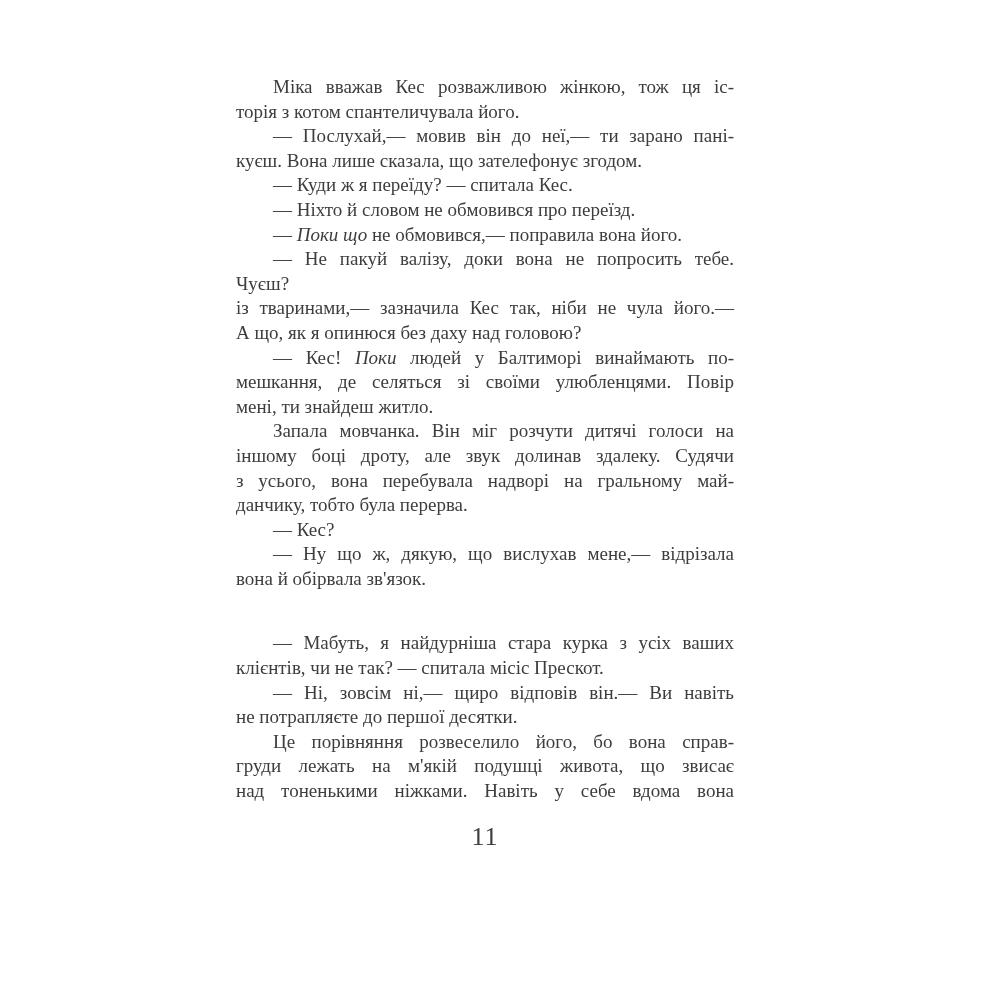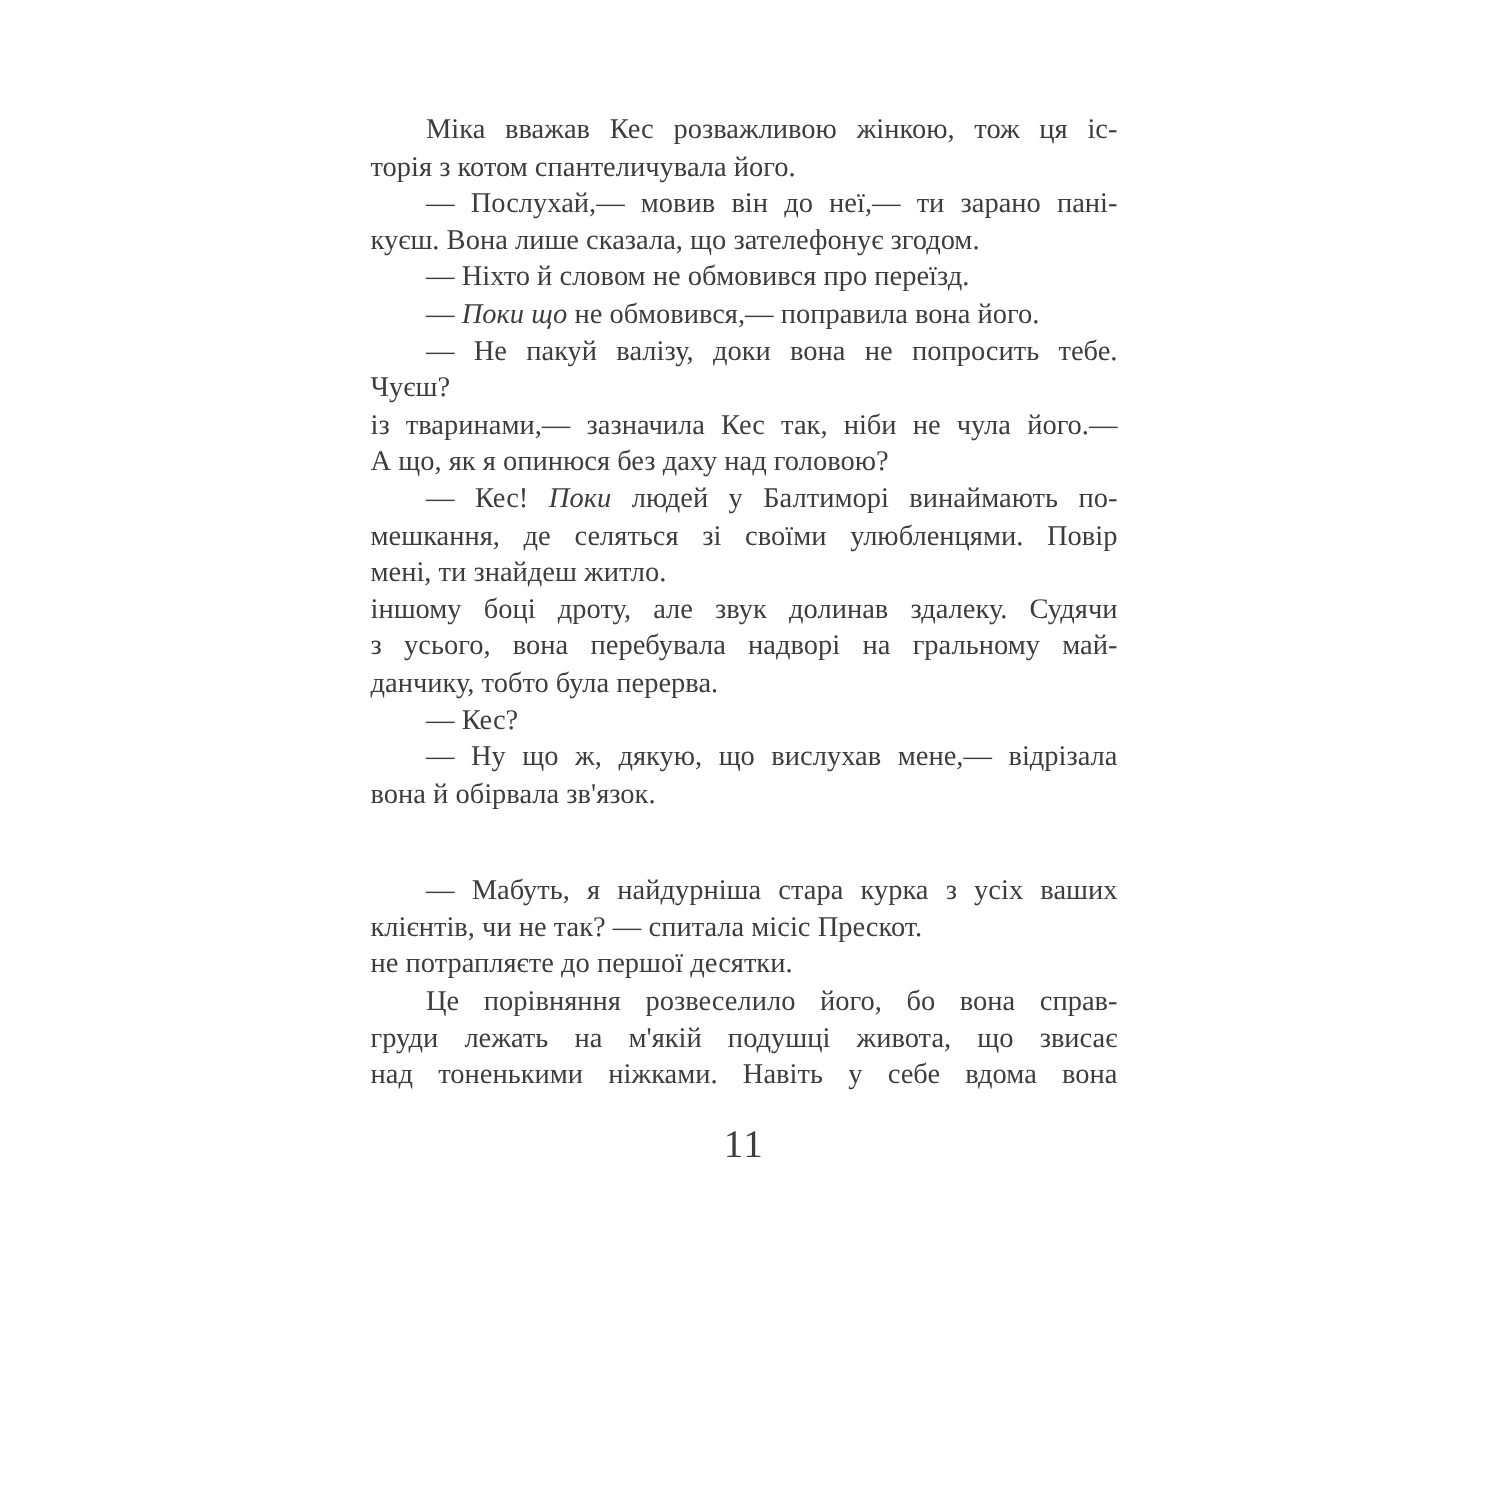--- a/index.html
+++ b/index.html
@@ -5,21 +5,21 @@
   html, body {
     margin: 0;
     padding: 0;
     width: 1000px;
     height: 1000px;
     background: #ffffff;
     font-family: "Liberation Serif", "DejaVu Serif", serif;
   }
   .page {
     position: absolute;
-    left: 247px;
+    left: 236px;
     top: 75px;
     width: 498px;
     color: #3d3d3d;
     font-size: 19px;
     line-height: 24.6px;
   }
   .line {
     text-align: justify;
     text-align-last: left;
     white-space: normal;
@@ -39,40 +39,43 @@
 </head>
 <body>
 
 <div class="page">
 
   <div>
     <div class="line i j">Міка вважав Кес розважливою жінкою, тож ця іс-</div>
     <div class="line">торія з котом спантеличувала його.</div>
     <div class="line i j">— Послухай,— мовив він до неї,— ти зарано пані-</div>
     <div class="line">куєш. Вона лише сказала, що зателефонує згодом.</div>
+    <div class="line i">— Куди ж я переїду? — спитала Кес.</div>
     <div class="line i">— Ніхто й словом не обмовився про переїзд.</div>
     <div class="line i"><span>— </span><em>Поки що</em><span> не обмовився,— поправила вона його.</span></div>
     <div class="line i j">— Не пакуй валізу, доки вона не попросить тебе.</div>
     <div class="line">Чуєш?</div>
     <div class="line j">із тваринами,— зазначила Кес так, ніби не чула його.—</div>
     <div class="line">А що, як я опинюся без даху над головою?</div>
     <div class="line i j"><span>— Кес! </span><em>Поки</em><span> людей у Балтиморі винаймають по-</span></div>
     <div class="line j">мешкання, де селяться зі своїми улюбленцями. Повір</div>
     <div class="line">мені, ти знайдеш житло.</div>
+    <div class="line i j">Запала мовчанка. Він міг розчути дитячі голоси на</div>
     <div class="line j">іншому боці дроту, але звук долинав здалеку. Судячи</div>
     <div class="line j">з усього, вона перебувала надворі на гральному май-</div>
     <div class="line">данчику, тобто була перерва.</div>
     <div class="line i">— Кес?</div>
     <div class="line i j">— Ну що ж, дякую, що вислухав мене,— відрізала</div>
     <div class="line">вона й обірвала зв'язок.</div>
   </div>
 
   <div class="sec2">
     <div class="line i j">— Мабуть, я найдурніша стара курка з усіх ваших</div>
     <div class="line">клієнтів, чи не так? — спитала місіс Прескот.</div>
+    <div class="line i j">— Ні, зовсім ні,— щиро відповів він.— Ви навіть</div>
     <div class="line">не потрапляєте до першої десятки.</div>
     <div class="line i j">Це порівняння розвеселило його, бо вона справ-</div>
     <div class="line j">груди лежать на м'якій подушці живота, що звисає</div>
     <div class="line j">над тоненькими ніжками. Навіть у себе вдома вона</div>
   </div>
 
   <div class="pagenum">11</div>
 
 </div>
 

